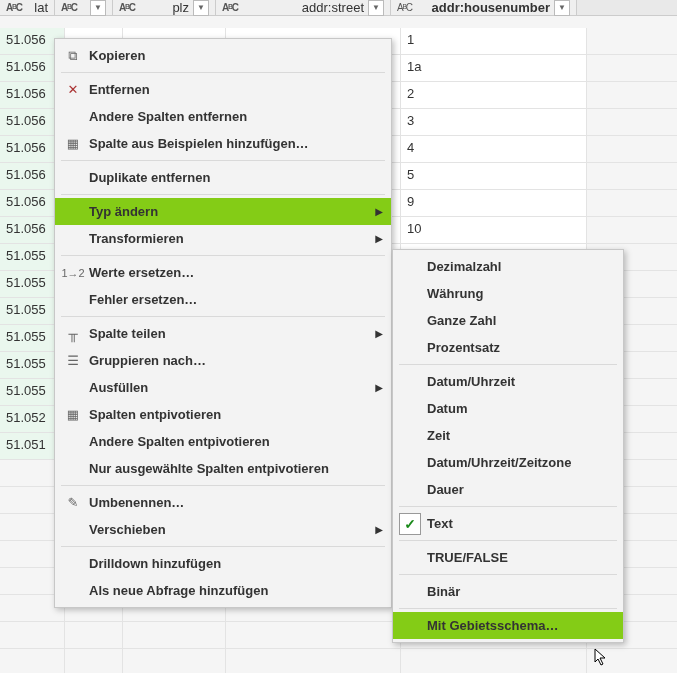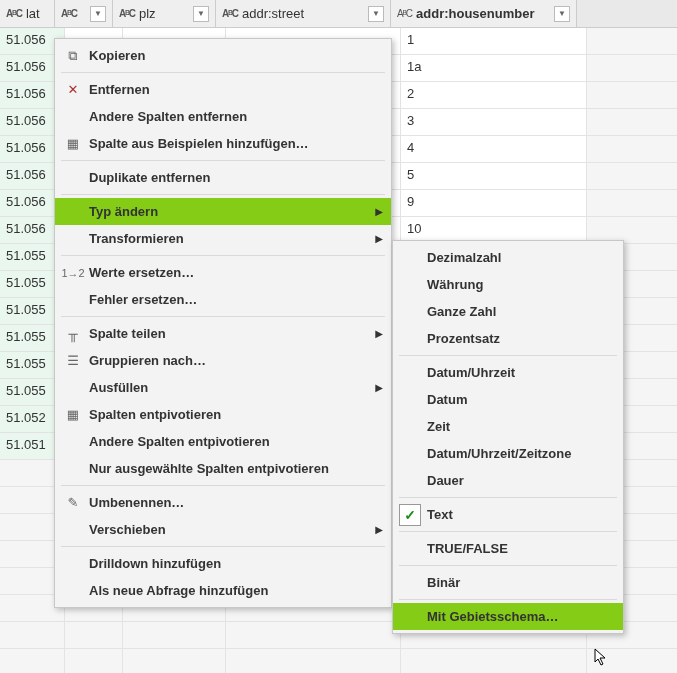--- a/index.html
+++ b/index.html
@@ -11,40 +11,40 @@
     width: 677px;
     height: 673px;
     overflow: hidden;
     position: relative;
     color: #333;
   }
 
   
   .headers {
     display: flex;
-    height: 28px;
+    height: 16px;
     background: #e9e9e9;
     border-bottom: 1px solid #ccc;
   }
   .col-head {
     display: flex;
     align-items: center;
     border-right: 1px solid #ccc;
     padding: 0 6px;
     position: relative;
     background: #efefef;
   }
   .col-head .type-icon {
     font-size: 10px;
     color: #555;
     margin-right: 4px;
     font-weight: bold;
     letter-spacing: -1px;
   }
-  .col-head .label { flex: 1; white-space: nowrap; overflow: hidden; }
+  .col-head .label { flex: 1; white-space: nowrap; overflow: hidden; text-align: right; }
   .col-head .dd {
     width: 16px; height: 16px;
     border: 1px solid #bbb;
     background: #fff;
     display: flex; align-items: center; justify-content: center;
     font-size: 8px; color: #666;
     margin-left: 4px;
   }
 
   
@@ -103,21 +103,21 @@
     font-size: 13px; color: #666;
     flex-shrink: 0;
   }
   .menu-label { flex: 1; padding-left: 4px; font-weight: bold; }
   .menu-arrow { font-size: 10px; color: #333; }
   .menu-sep { height: 1px; background: #d9d9d9; margin: 3px 6px; }
 
   
   .submenu {
     position: absolute;
-    top: 240px;
+    top: 249px;
     left: 392px;
     width: 232px;
     background: #f3f3f3;
     border: 1px solid #c7c7c7;
     box-shadow: 2px 2px 6px rgba(0,0,0,0.25);
     padding: 3px 0;
   }
   .submenu .menu-item { padding-left: 6px; }
   .check {
     width: 22px; height: 22px;

